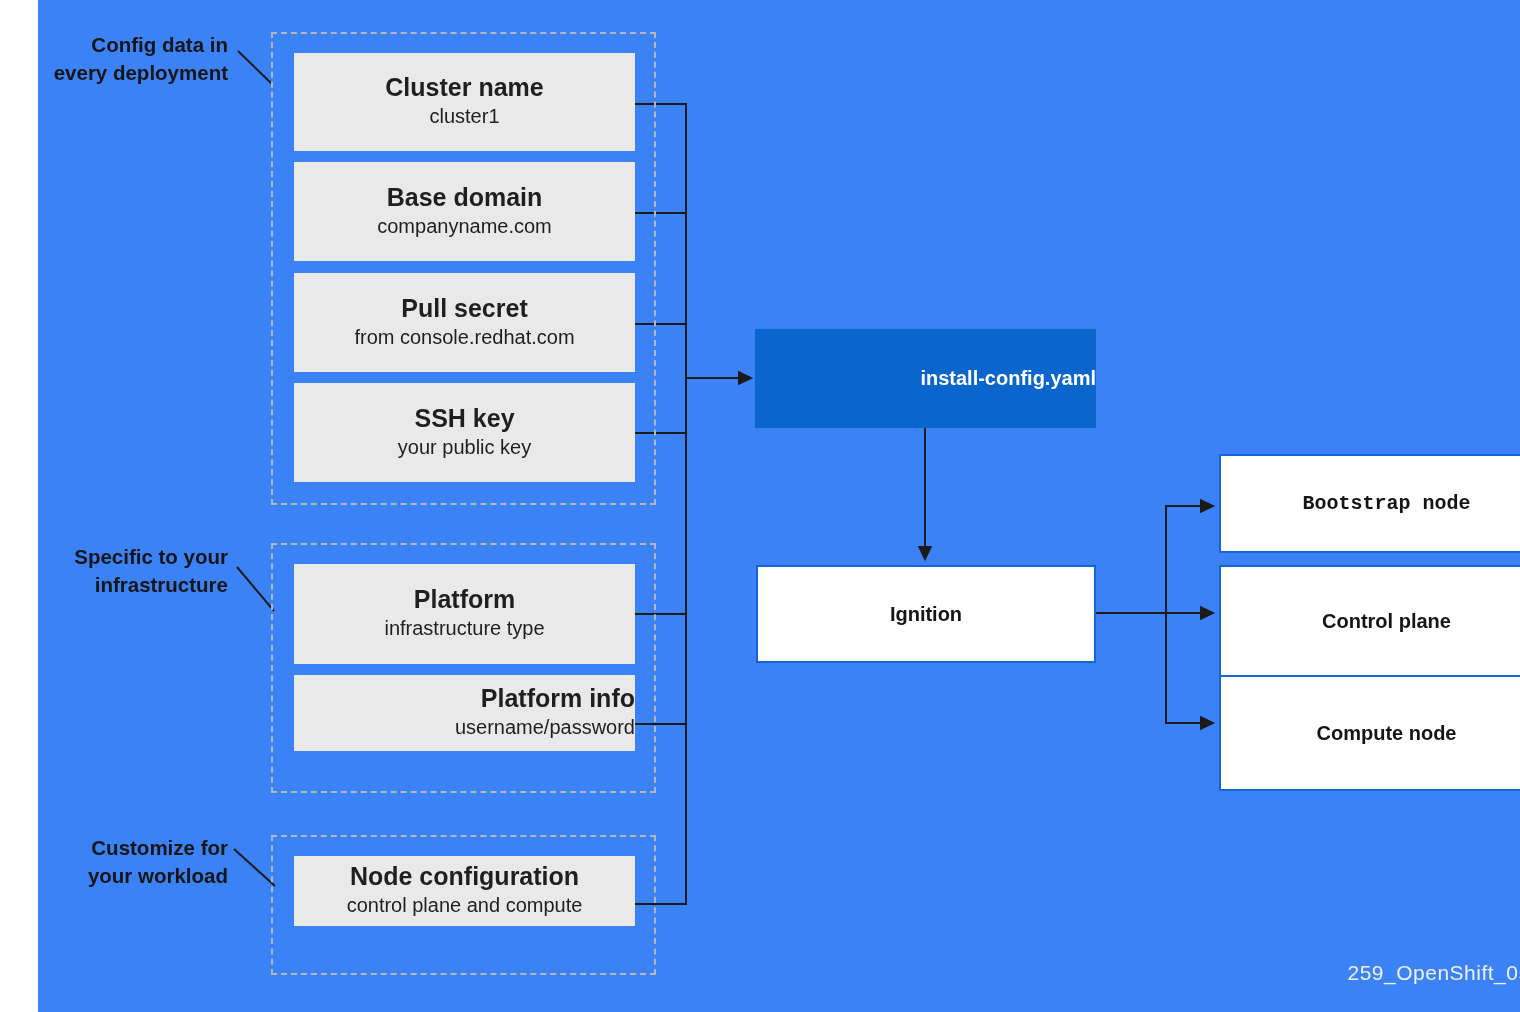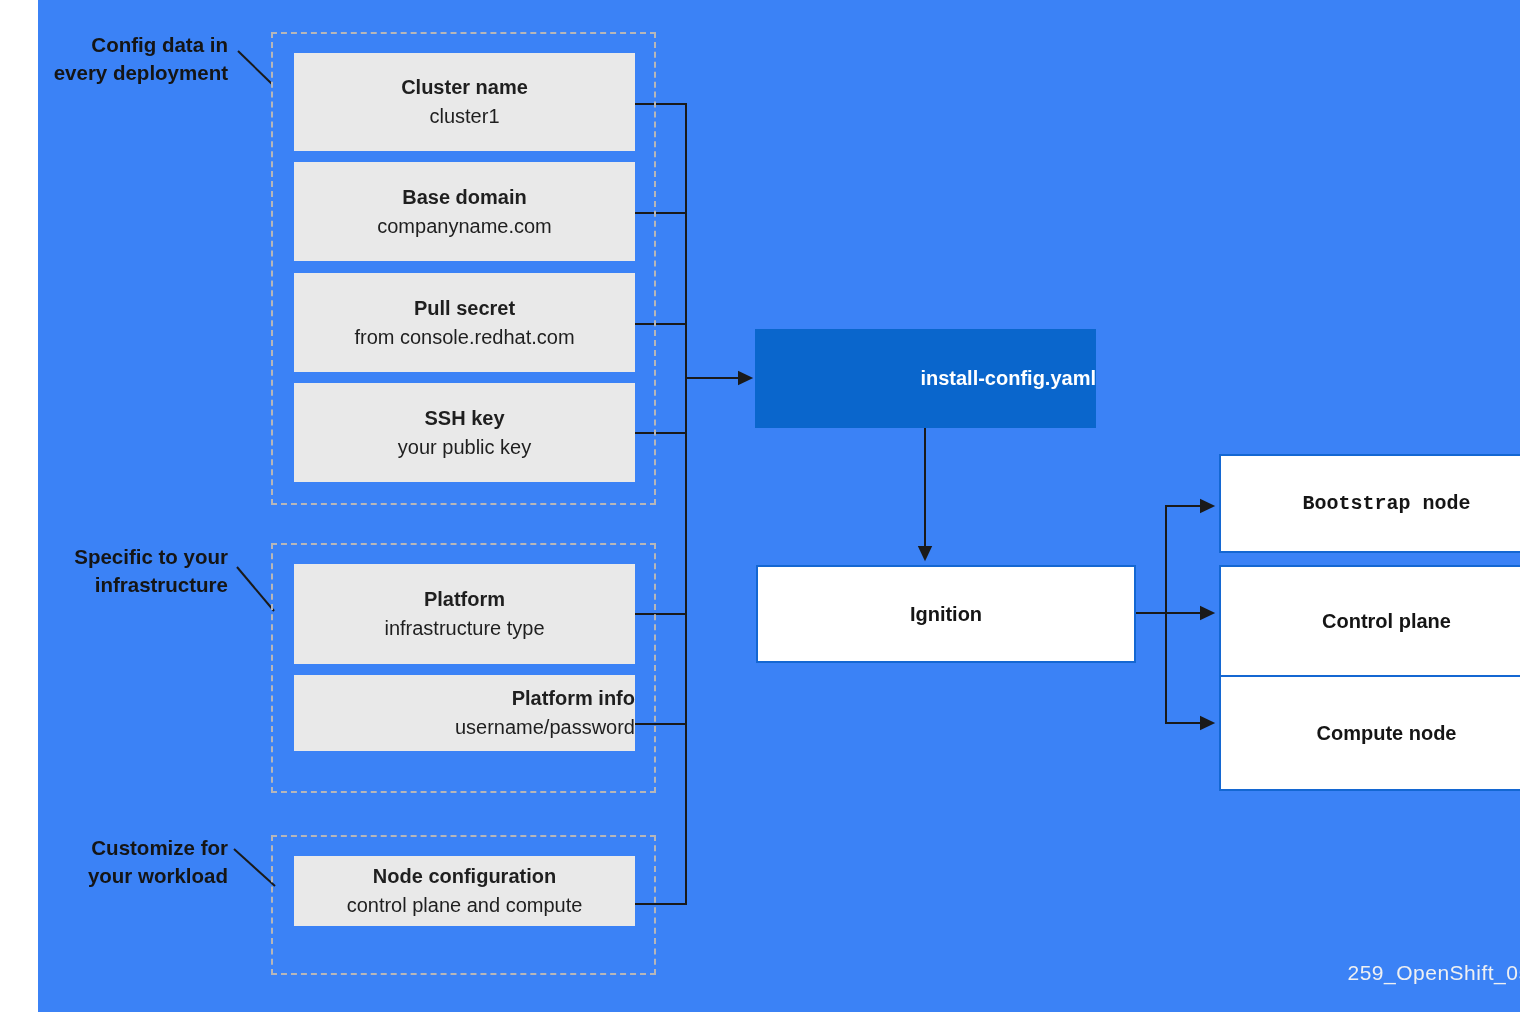--- a/index.html
+++ b/index.html
@@ -36,21 +36,21 @@
     width: 341px;
     background: #e9e9e9;
     display: flex;
     flex-direction: column;
     align-items: center;
     justify-content: center;
     text-align: center;
     color: #1f1f1f;
     line-height: 29px;
   }
-  .config-box .title { font-weight: 700; font-size: 20px; }
+  .config-box .title { font-weight: 700; font-size: 25px; }
   .config-box .subtitle { font-weight: 400; font-size: 20px; }
   #box-cluster-name  { top: 53px;  height: 98px; }
   #box-base-domain   { top: 162px; height: 99px; }
   #box-pull-secret   { top: 273px; height: 99px; }
   #box-ssh-key       { top: 383px; height: 99px; }
   #box-platform      { top: 564px; height: 100px; }
   #box-platform-info { top: 675px; height: 76px; align-items: flex-end; }
   #box-node-config   { top: 856px; height: 70px; }
   
   .side-label {
@@ -85,21 +85,21 @@
     border: 2px solid #1467d2;
     background: #ffffff;
     box-sizing: border-box;
     display: flex;
     align-items: center;
     justify-content: center;
     color: #151515;
     font-size: 20px;
     font-weight: 600;
   }
-  #ignition-box        { left: 718px;  top: 565px; width: 380px; height: 98px; }
+  #ignition-box        { left: 718px;  top: 565px; width: 340px; height: 98px; }
   #box-bootstrap-node  { left: 1181px; top: 454px; width: 335px; height: 99px; font-family: Liberation Mono, monospace; }
   #box-control-plane   { left: 1181px; top: 565px; width: 335px; height: 112px; }
   #box-compute-node    { left: 1181px; top: 675px; width: 335px; height: 116px; }
   
   #watermark {
     position: absolute;
     right: 3px;
     top: 961px;
     font-size: 21px;
     font-weight: 400;

